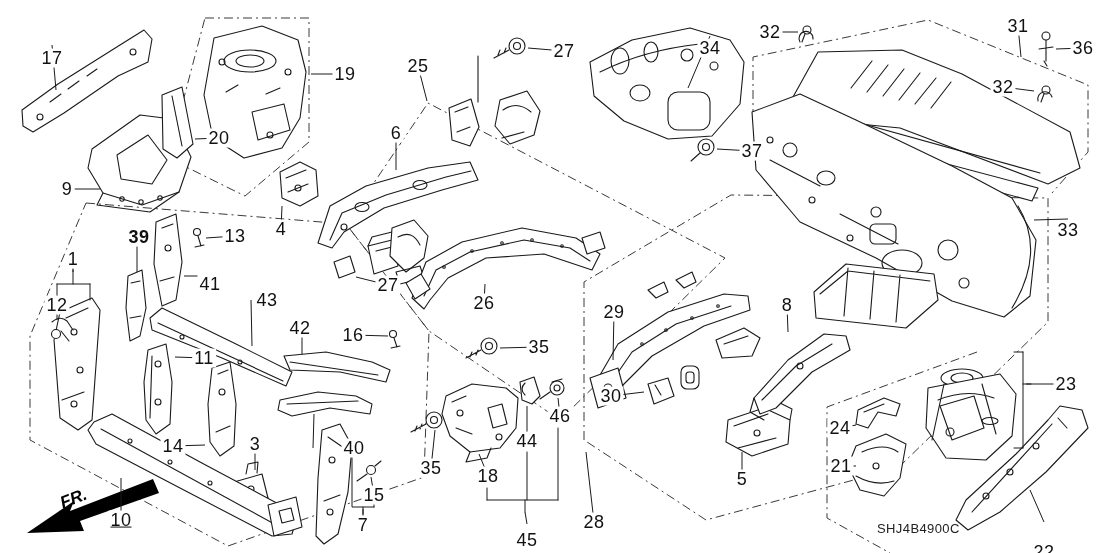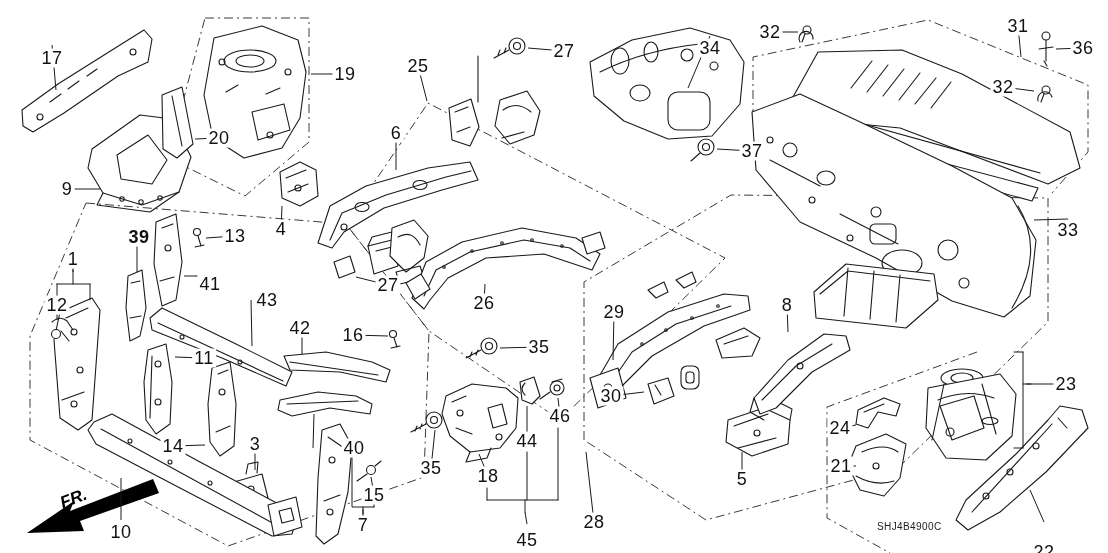--- a/index.html
+++ b/index.html
@@ -2,21 +2,21 @@
 <html><head>
 <meta charset="utf-8">
 <style>
   html,body{margin:0;padding:0;background:#fff;}
   #stage{position:relative;width:1108px;height:553px;background:#fff;overflow:hidden;
          font-family:"Liberation Sans",sans-serif;}
   #art{position:absolute;left:0;top:0;}
   .callout{position:absolute;transform:translate(-50%,-50%);font-size:18px;font-weight:500;
            color:#111;background:#fff;padding:0 2px;line-height:1.05;letter-spacing:0.5px;
            cursor:default;user-select:none;}
-  #diagram-code{position:absolute;left:877px;top:521px;font-size:10px;color:#222;
+  #diagram-code{position:absolute;left:877px;top:521px;font-size:13px;color:#222;
                 letter-spacing:0.4px;font-weight:500;}
   #fr-label{position:absolute;left:60px;top:489px;font-size:17px;font-weight:bold;
             font-style:italic;color:#000;transform:rotate(-21deg);}
 </style>
 </head>
 <body>
 
 <div id="stage">
 
 <svg id="art" width="1108" height="553" viewBox="0 0 1108 553" xmlns="http://www.w3.org/2000/svg">
@@ -430,20 +430,20 @@
       <div class="callout" style="left: 255px; top: 444px;">3</div>
       <div class="callout" style="left: 313px; top: 448px; margin-left: 41px;">40</div>
       <div class="callout" style="left: 374px; top: 495px;">15</div>
       <div class="callout" style="left: 363px; top: 525px;">7</div>
       <div class="callout" style="left: 431px; top: 468px;">35</div>
       <div class="callout" style="left: 488px; top: 476px;">18</div>
       <div class="callout" style="left: 527px; top: 441px;">44</div>
       <div class="callout" style="left: 560px; top: 416px;">46</div>
       <div class="callout" style="left: 527px; top: 540px;">45</div>
       <div class="callout" style="left: 594px; top: 522px;">28</div>
-      <div class="callout" style="left: 121px; top: 532px;">10</div>
+      <div class="callout" style="left: 121px; top: 520px; text-decoration: underline;">10</div>
       <div class="callout" style="left: 1044px; top: 552px;">22</div>
     </div>
 
 <div id="fr-label">FR.</div>
 <div id="diagram-code">SHJ4B4900C</div>
 
 </div>
 
 </body></html>

